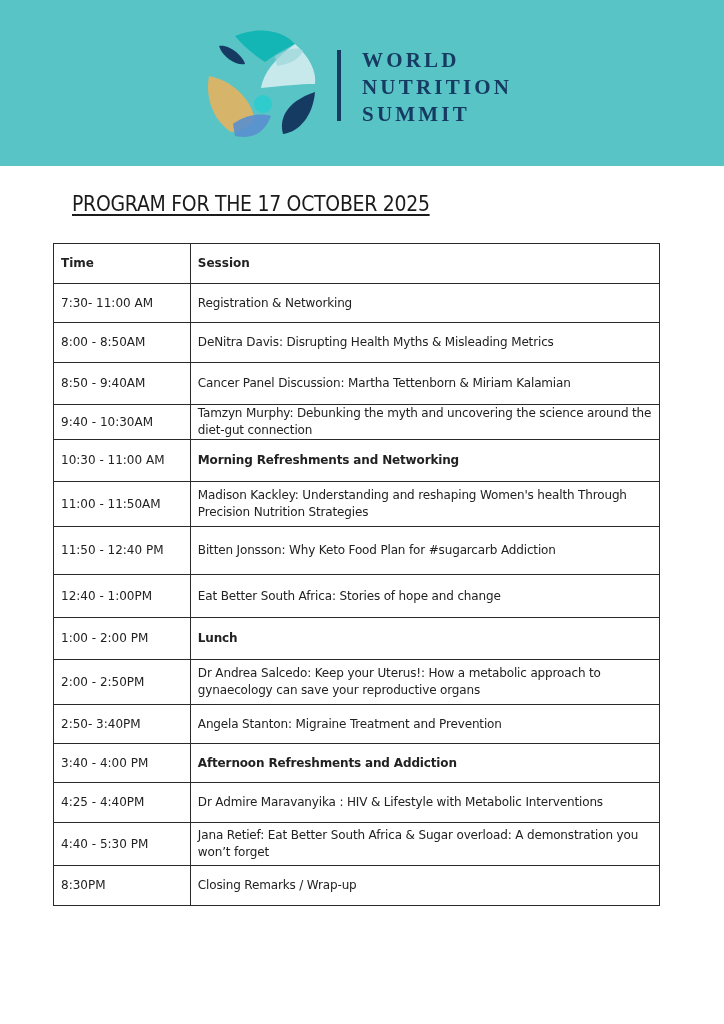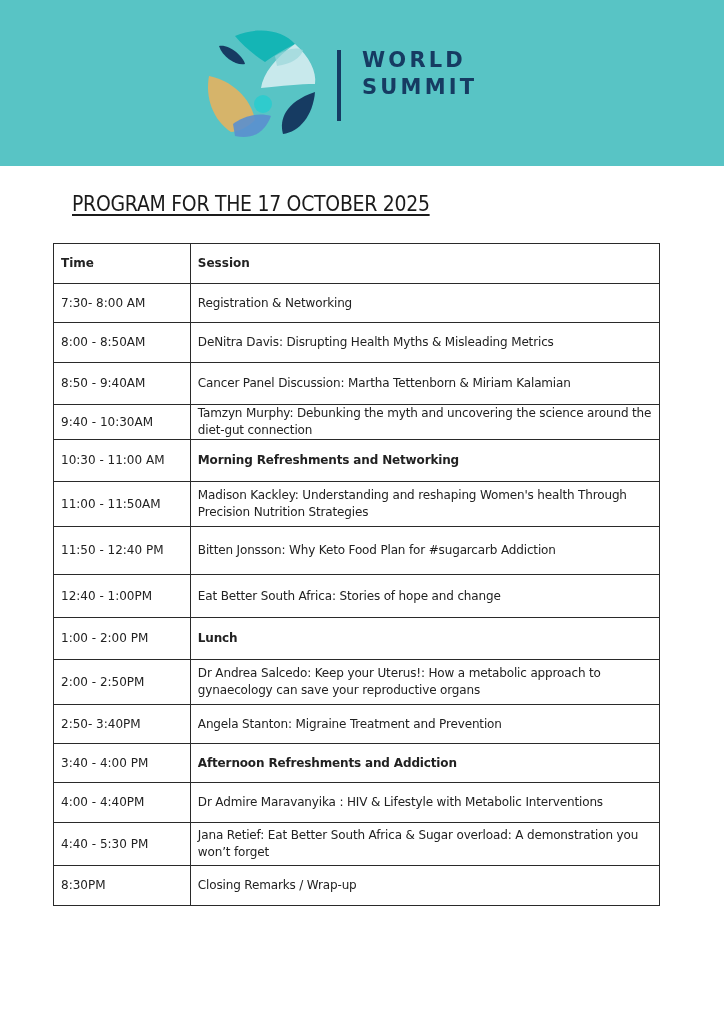--- a/index.html
+++ b/index.html
@@ -12,21 +12,21 @@
   }
   .logo-mark { position:absolute; left:203px; top:28px; width:116px; height:116px; }
   .logo-divider {
     position:absolute; left:337px; top:50px; width:4px; height:71px; background:#163b62;
   }
   .logo-text {
     position:absolute; left:362px; top:47px; color:#163b62;
     font-family:"DejaVu Sans", sans-serif; font-weight:bold; font-size:21px;
     letter-spacing:3.2px; line-height:27px;
   }
-  .logo-text div { white-space:nowrap; }
+  .logo-text div { white-space:nowrap;font-family:Liberation Serif, serif; }
   .page-title {
     position:absolute; left:72px; top:192px;
     font-family:"DejaVu Sans", sans-serif; font-size:20.5px; color:#1b1b1b;
     letter-spacing:-0.3px; text-decoration:underline; text-decoration-thickness:2px;
     text-underline-offset:3px; white-space:nowrap;
     transform:scaleX(0.92); transform-origin:left top;
   }
   table.program {
     position:absolute; left:53px; top:243px; width:607px;
     border-collapse:collapse; font-family:"DejaVu Sans", sans-serif;
@@ -59,40 +59,41 @@
 
     <path d="M30 96 C40 88 56 84 68 88 C62 104 50 112 32 108 Z" fill="#5b8fce" opacity="0.9"></path>
 
     <path d="M112 64 C110 88 96 104 80 106 C76 92 82 74 112 64 Z" fill="#163b62"></path>
 
     <circle cx="60" cy="76" r="9" fill="#2fcbcd"></circle>
   </svg>
   <div class="logo-divider"></div>
   <div class="logo-text">
     <div>WORLD</div>
+    <div>NUTRITION</div>
     <div>SUMMIT</div>
   </div>
 </div>
 
 <div class="page-title">PROGRAM FOR THE 17 OCTOBER 2025</div>
 
 <table class="program">
   <colgroup>
       <col class="c-time">
       <col class="c-session">
     </colgroup>
   <thead>
     <tr style="height:40px">
       <th>Time</th>
       <th>Session</th>
     </tr>
   </thead>
   <tbody>
     <tr style="height:39px">
-      <td>7:30- 8:00 AM</td>
+      <td>7:30- 11:00 AM</td>
       <td class="sess">Registration &amp; Networking</td>
     </tr>
     <tr style="height:40px">
       <td>8:00 - 8:50AM</td>
       <td class="sess">DeNitra Davis: Disrupting Health Myths &amp; Misleading Metrics</td>
     </tr>
     <tr style="height:42px">
       <td>8:50 - 9:40AM</td>
       <td class="sess">Cancer Panel Discussion: Martha Tettenborn &amp; Miriam Kalamian</td>
     </tr>
@@ -126,21 +127,21 @@
     </tr>
     <tr style="height:39px">
       <td>2:50- 3:40PM</td>
       <td class="sess">Angela Stanton: Migraine Treatment and Prevention</td>
     </tr>
     <tr style="height:39px">
       <td>3:40 - 4:00 PM</td>
       <td class="sess bold">Afternoon Refreshments and Addiction</td>
     </tr>
     <tr style="height:40px">
-      <td>4:00 - 4:40PM</td>
+      <td>4:25 - 4:40PM</td>
       <td class="sess">Dr Admire Maravanyika : HIV &amp; Lifestyle with Metabolic Interventions</td>
     </tr>
     <tr style="height:43px">
       <td>4:40 - 5:30 PM</td>
       <td class="sess">Jana Retief: Eat Better South Africa &amp; Sugar overload: A demonstration you won’t forget</td>
     </tr>
     <tr style="height:40px">
       <td>8:30PM</td>
       <td class="sess">Closing Remarks / Wrap-up</td>
     </tr>

